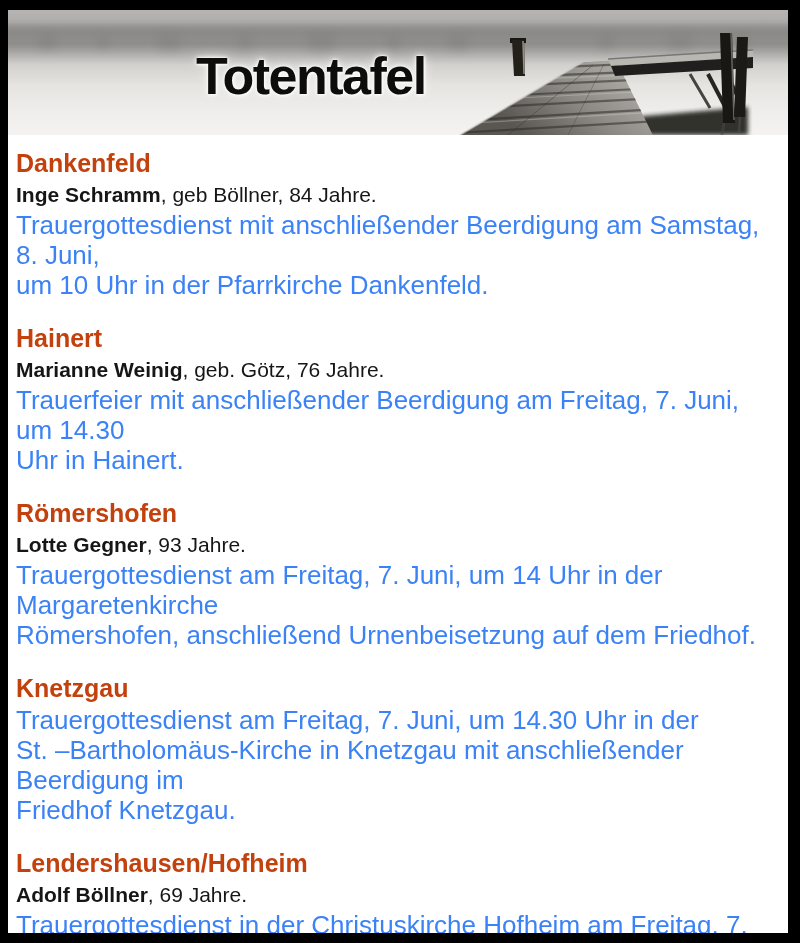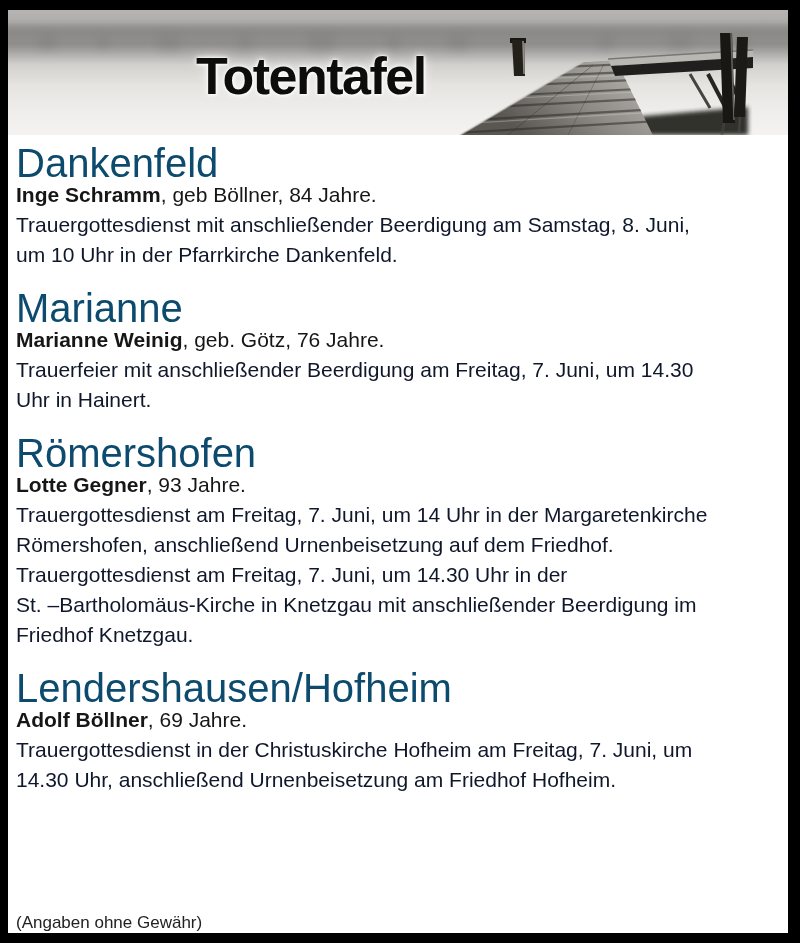--- a/index.html
+++ b/index.html
@@ -35,38 +35,38 @@
   
   .content {
     box-sizing: border-box;
     width: 780px; height: 798px;
     padding: 12px 20px 0 8px;
     color: #141414;
     display: flex; flex-direction: column;
   }
   .notice { margin: 0; }
   .town {
-    font-size: 40px; line-height: 33px; font-weight: 400;
+    font-size: 25px; line-height: 33px; font-weight: 700;
     font-stretch: condensed;
     margin: 22px 0 0 0;
-    color: #0c4a6e;
+    color: #c2410c;
   }
   .notice:first-child .town { margin-top: 0; }
   .name-line {
     font-size: 21px; line-height: 30px;
     font-stretch: condensed;
     color: #161616;
   }
   .name-line .name { font-weight: 700; }
   .details {
     margin: 0;
-    font-size: 21px; line-height: 30px;
+    font-size: 26px; line-height: 30px;
     font-stretch: condensed;
     white-space: pre-line;
-    color: #0f172a;
+    color: #3b82f6;
   }
   .footer {
     margin-top: auto;
     font-size: 17px; line-height: 20px;
     font-stretch: condensed;
     color: #222222;
   }
 </style>
 </head>
 <body>
@@ -170,34 +170,35 @@
   <div class="content">
 
     <section class="notice">
       <h2 class="town">Dankenfeld</h2>
       <div class="name-line"><span class="name">Inge Schramm</span><span>, geb Böllner, 84 Jahre.</span></div>
       <p class="details">Trauergottesdienst mit anschließender Beerdigung am Samstag, 8. Juni,
 um 10 Uhr in der Pfarrkirche Dankenfeld.</p>
     </section>
 
     <section class="notice">
-      <h2 class="town">Marianne</h2>
+      <h2 class="town">Hainert</h2>
       <div class="name-line"><span class="name">Marianne Weinig</span><span>, geb. Götz, 76 Jahre.</span></div>
       <p class="details">Trauerfeier mit anschließender Beerdigung am Freitag, 7. Juni, um 14.30
 Uhr in Hainert.</p>
     </section>
 
     <section class="notice">
       <h2 class="town">Römershofen</h2>
       <div class="name-line"><span class="name">Lotte Gegner</span><span>, 93 Jahre.</span></div>
       <p class="details">Trauergottesdienst am Freitag, 7. Juni, um 14 Uhr in der Margaretenkirche
 Römershofen, anschließend Urnenbeisetzung auf dem Friedhof.</p>
     </section>
 
     <section class="notice">
+      <h2 class="town">Knetzgau</h2>
       <p class="details">Trauergottesdienst am Freitag, 7. Juni, um 14.30 Uhr in der
 St. –Bartholomäus-Kirche in Knetzgau mit anschließender Beerdigung im
 Friedhof Knetzgau.</p>
     </section>
 
     <section class="notice">
       <h2 class="town">Lendershausen/Hofheim</h2>
       <div class="name-line"><span class="name">Adolf Böllner</span><span>, 69 Jahre.</span></div>
       <p class="details">Trauergottesdienst in der Christuskirche Hofheim am Freitag, 7. Juni, um
 14.30 Uhr, anschließend Urnenbeisetzung am Friedhof Hofheim.</p>

